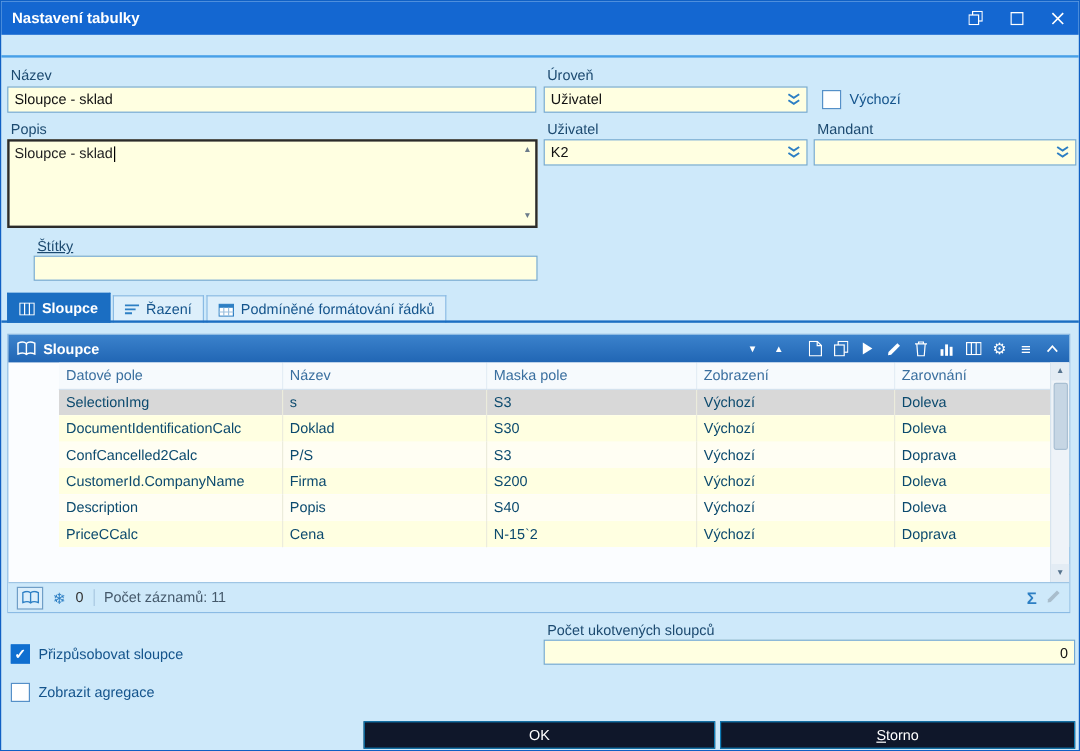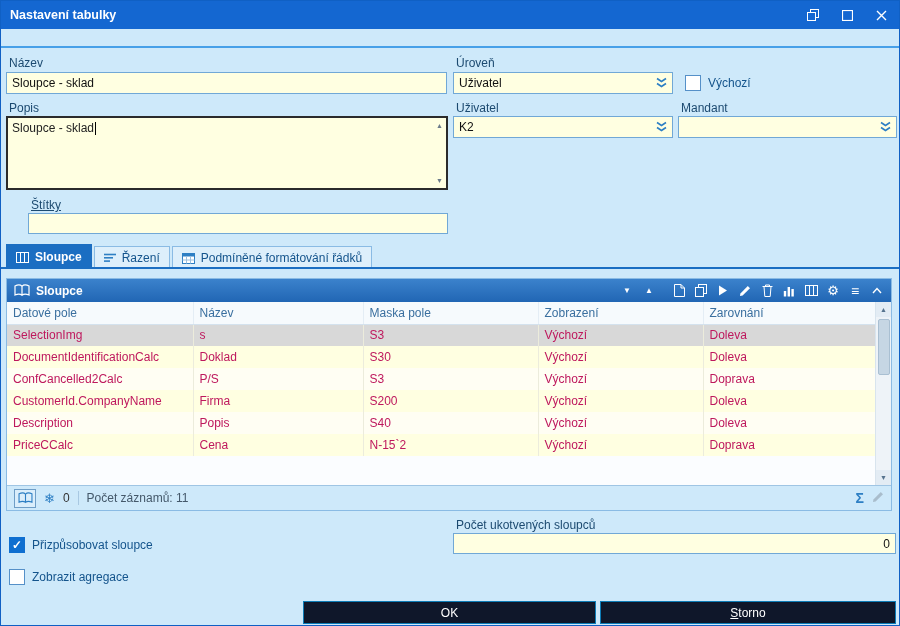--- a/index.html
+++ b/index.html
@@ -51,27 +51,27 @@
   .panel-header { height:23px; background:linear-gradient(#3b82cc,#2166b4); display:flex;
                   align-items:center; gap:6px; padding:0 7px; color:#fff; flex:0 0 23px; }
   .panel-title { font-weight:bold; }
   .ptools { margin-left:auto; display:flex; align-items:center; gap:8px; }
   .ptool { min-width:14px; height:16px; display:flex; align-items:center; justify-content:center;
            color:#fff; cursor:pointer; }
   .ptool.txt { font-size:8px; }
   .ptool.gear { font-size:13px; } .ptool.menu { font-size:14px; }
   .gap-r { margin-right:8px; }
 
-  .table-wrap { position:relative; flex:1; overflow:hidden; }
+  .table-wrap { position:relative; flex:1; overflow:hidden;padding-left:42px; }
   table { border-collapse:collapse; width:868px; table-layout:fixed; }
   th { height:22px; font-weight:normal; text-align:left; color:#3a6f9f; padding:0 6px;
        background:#f6fafd; border-bottom:1px solid #d4e2ee; border-right:1px solid #e4edf5;
        white-space:nowrap; overflow:hidden; }
   td { height:22px; padding:0 6px; border-right:1px solid #ececdc; white-space:nowrap;
-       overflow:hidden; color:#be185d; }
+       overflow:hidden; color:#0c4a6e; }
   tbody tr:nth-child(even) { background:#ffffe1; }
   tbody tr:nth-child(odd)  { background:#fffef3; }
   tbody tr.selected { background:#d8d8d8; }
   tbody tr.selected td { background:#d8d8d8; }
 
   .vscroll { position:absolute; top:0; right:0; width:16px; height:100%; background:#eef3f8;
              border-left:1px solid #d8e4ee; display:flex; flex-direction:column; align-items:center; cursor:pointer; }
   .sb-btn { width:16px; height:15px; display:flex; align-items:center; justify-content:center;
             font-size:7px; color:#56738e; background:#e3ecf4; }
   .sb-thumb { width:12px; height:56px; background:#c6d6e4; border:1px solid #a9bfd2; border-radius:2px; margin-top:2px; }

